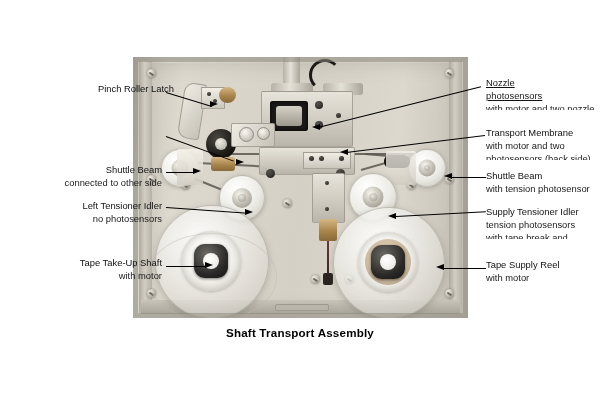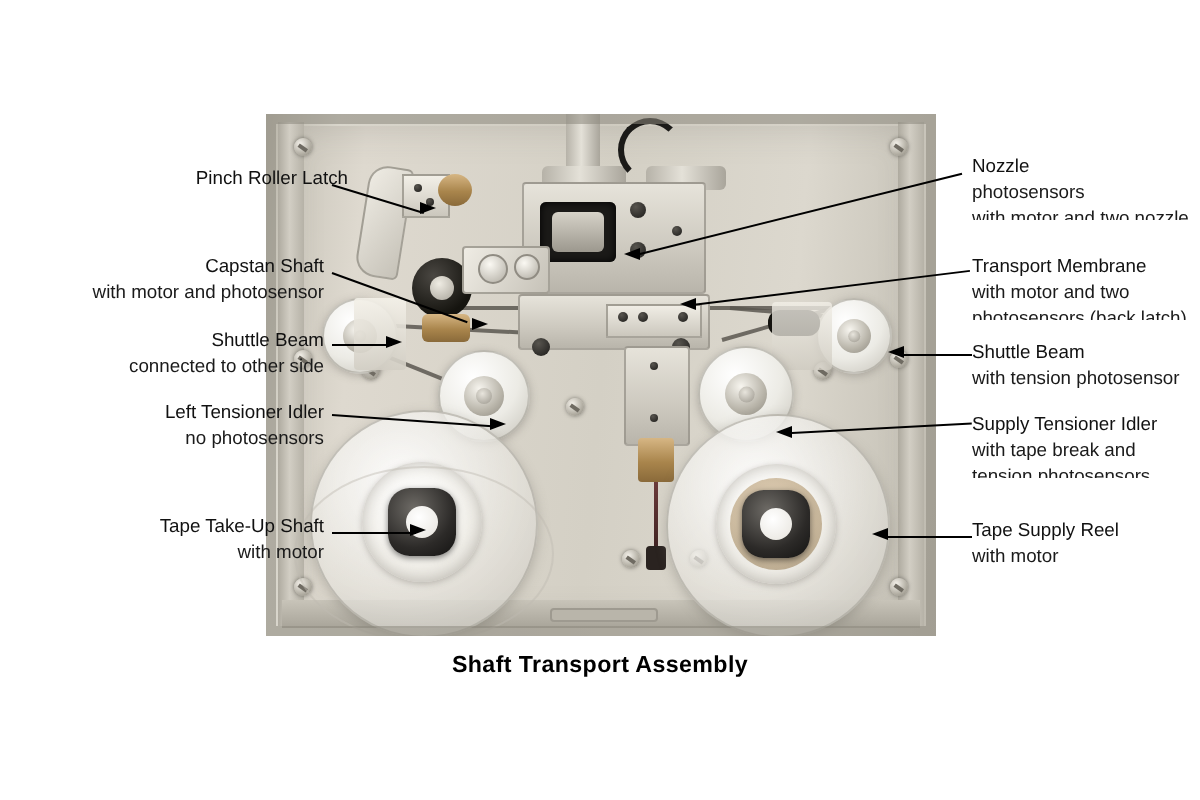--- a/index.html
+++ b/index.html
@@ -230,24 +230,20 @@
 
     <div class="plate-frame"></div>
   </div>
 
   <div class="label left" style="left:22px;top:82px;width:152px;">
     <div>Pinch Roller Latch</div>
   </div>
   <div class="leader" style="left:166px;top:92px;width:48px;transform:rotate(17deg);"></div>
   <div class="arrow r" style="left:210px;top:101px;"></div>
 
-  <div class="label left" style="left:4px;top:126px;width:158px;">
-    <div>Capstan Shaft</div>
-    <div class="sub">with motor and photosensor</div>
-  </div>
   <div class="leader" style="left:166px;top:136px;width:72px;transform:rotate(20deg);"></div>
   <div class="arrow r" style="left:236px;top:159px;"></div>
 
   <div class="label left" style="left:8px;top:163px;width:154px;">
     <div>Shuttle Beam</div>
     <div class="sub">connected to other side</div>
   </div>
   <div class="leader" style="left:166px;top:172px;width:30px;"></div>
   <div class="arrow r" style="left:193px;top:168px;"></div>
 
@@ -258,47 +254,47 @@
   <div class="leader" style="left:166px;top:207px;width:82px;transform:rotate(4deg);"></div>
   <div class="arrow r" style="left:245px;top:209px;"></div>
 
   <div class="label left" style="left:8px;top:256px;width:154px;">
     <div>Tape Take-Up Shaft</div>
     <div class="sub">with motor</div>
   </div>
   <div class="leader" style="left:166px;top:266px;width:42px;"></div>
   <div class="arrow r" style="left:205px;top:262px;"></div>
 
-  <div class="label right clip" style="left:486px;top:76px;width:112px;height:34px;">
+  <div class="label right clip" style="left:486px;top:76px;width:112px;height:34px;text-decoration:underline;">
     <div>Nozzle</div>
     <div class="sub">photosensors</div>
     <div class="sub">with motor and two nozzle</div>
   </div>
   <div class="leader" style="left:318px;top:127px;width:168px;transform:rotate(-14deg);"></div>
   <div class="arrow l" style="left:312px;top:124px;"></div>
 
   <div class="label right clip" style="left:486px;top:126px;width:112px;height:34px;">
     <div>Transport Membrane</div>
     <div class="sub">with motor and two</div>
-    <div class="sub">photosensors (back latch)</div>
+    <div class="sub">photosensors (back side)</div>
   </div>
   <div class="leader" style="left:346px;top:152px;width:140px;transform:rotate(-7deg);"></div>
   <div class="arrow l" style="left:340px;top:149px;"></div>
 
   <div class="label right" style="left:486px;top:169px;width:112px;">
     <div>Shuttle Beam</div>
     <div class="sub">with tension photosensor</div>
   </div>
   <div class="leader" style="left:452px;top:177px;width:34px;"></div>
   <div class="arrow l" style="left:444px;top:173px;"></div>
 
   <div class="label right clip" style="left:486px;top:205px;width:112px;height:34px;">
     <div>Supply Tensioner Idler</div>
+    <div class="sub">tension photosensors</div>
     <div class="sub">with tape break and</div>
-    <div class="sub">tension photosensors</div>
   </div>
   <div class="leader" style="left:396px;top:216px;width:90px;transform:rotate(-3deg);"></div>
   <div class="arrow l" style="left:388px;top:213px;"></div>
 
   <div class="label right" style="left:486px;top:258px;width:112px;">
     <div>Tape Supply Reel</div>
     <div class="sub">with motor</div>
   </div>
   <div class="leader" style="left:444px;top:268px;width:42px;"></div>
   <div class="arrow l" style="left:436px;top:264px;"></div>

